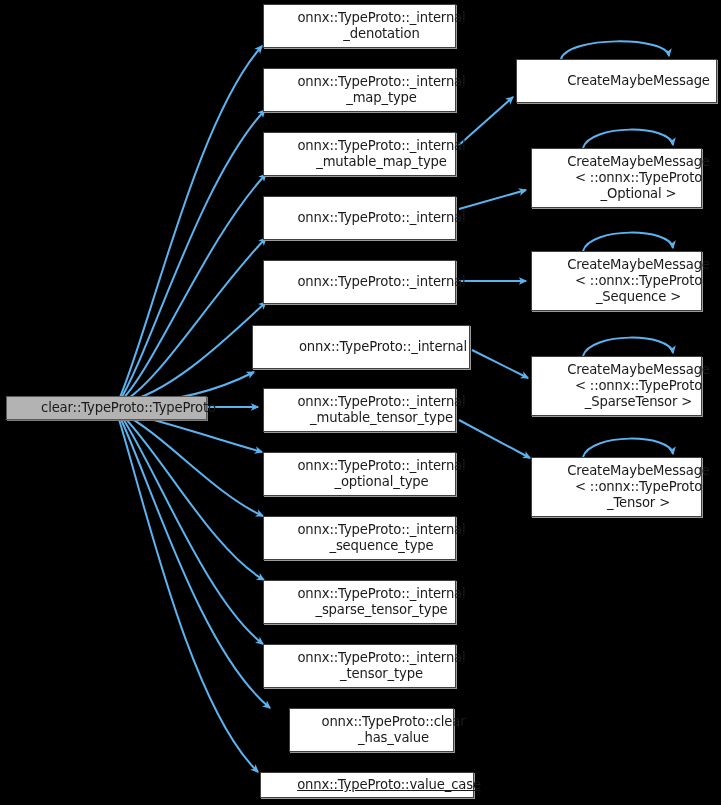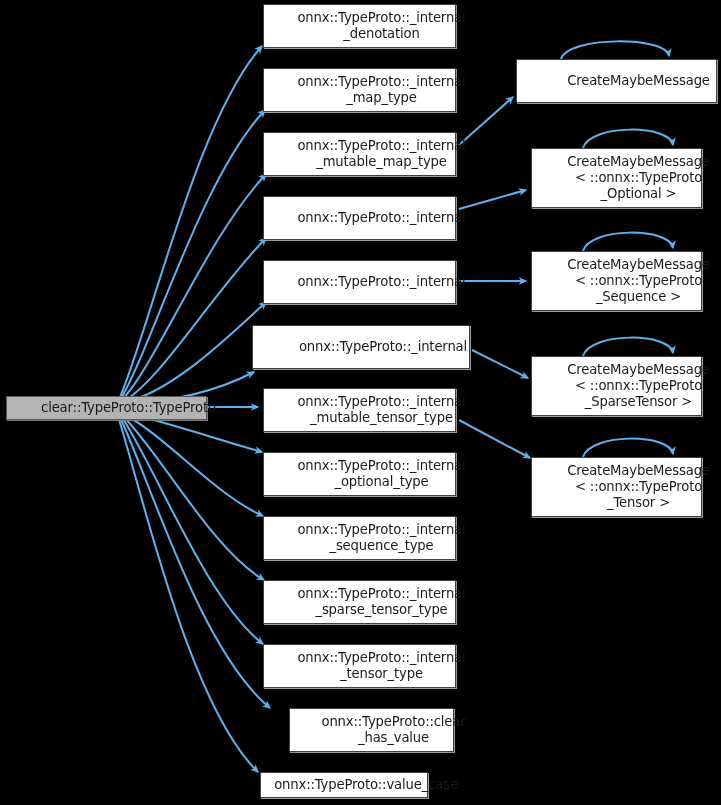--- a/index.html
+++ b/index.html
@@ -157,21 +157,21 @@
   <div class="node" style="left:263px; top:644px; width:193px; height:44px;">
     <span class="ln">onnx::TypeProto::_internal</span>
     <span class="ln">_tensor_type</span>
   </div>
 
   <div class="node" style="left:277px; top:708px; width:165px; height:44px;margin-left:12px;">
     <span class="ln">onnx::TypeProto::clear</span>
     <span class="ln">_has_value</span>
   </div>
 
-  <div class="node" style="left:260px; top:772px; width:168px; height:26px;">
+  <div class="node" style="left:260px; top:772px; width:214px; height:26px;text-decoration:underline;">
     <span class="ln">onnx::TypeProto::value_case</span>
   </div>
 
   <div class="node" style="left:516px; top:59px; width:201px; height:44px;">
     <span class="ln">CreateMaybeMessage</span>
   </div>
 
   <div class="node tplblock" style="left:531px; top:148px; width:171px; height:60px;">
     <span class="inner">
       <span class="ln">CreateMaybeMessage</span>

